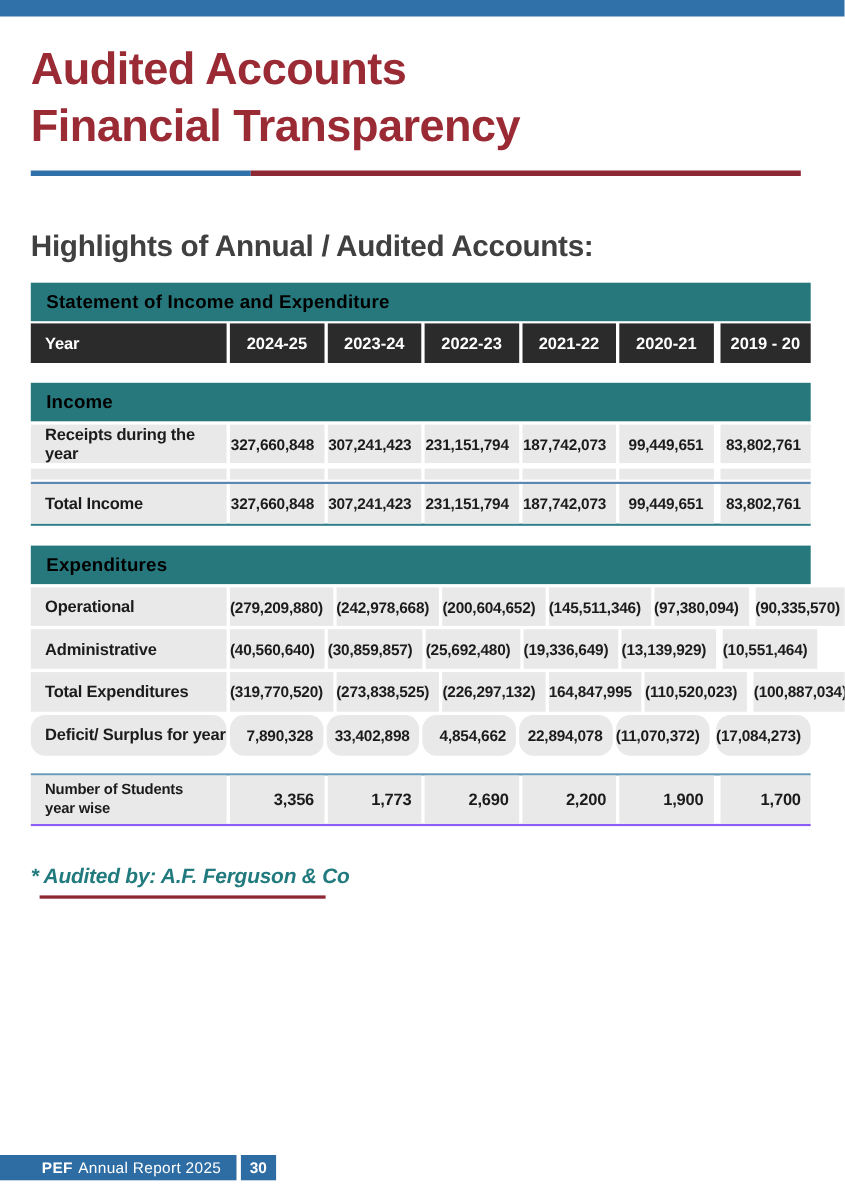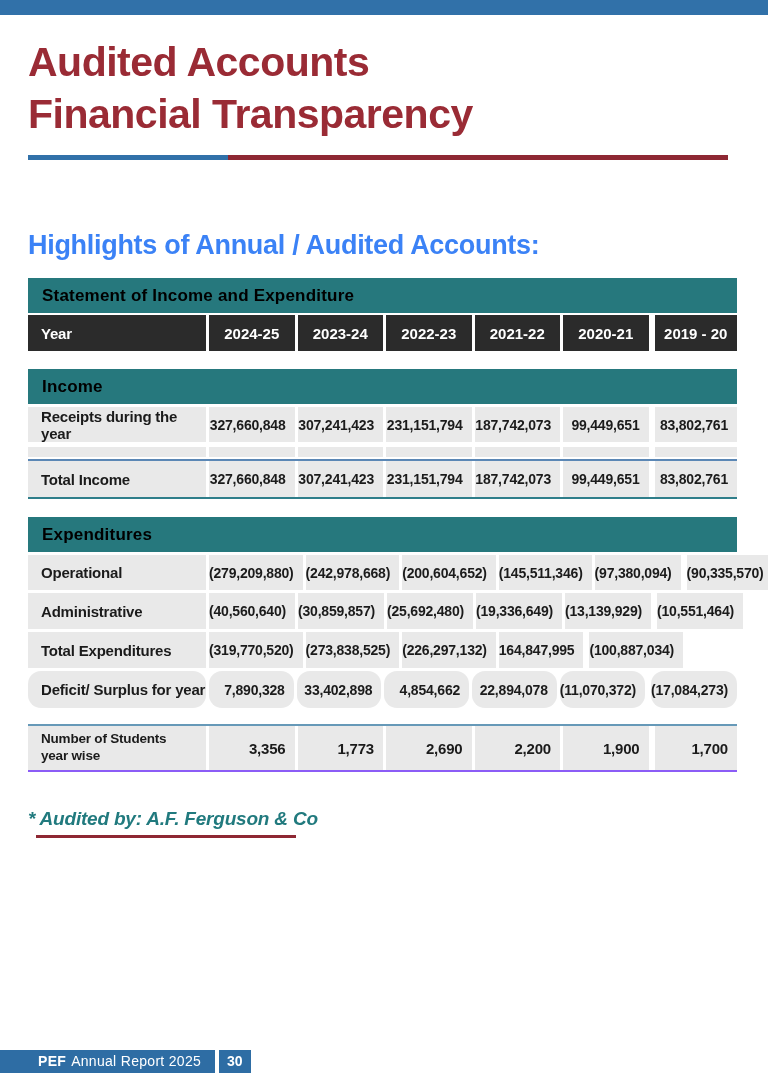--- a/index.html
+++ b/index.html
@@ -11,21 +11,21 @@
 
   .content { padding: 0 31px 0 28px; }
 
   .title { margin-top: 22px; color: #9A2B35; font-size: 41px; font-weight: bold;
            line-height: 1.26; letter-spacing: -0.5px; }
 
   .rule { margin-top: 15px; height: 5px; display: flex; width: 700px; }
   .rule-blue { width: 200px; background: #3171A9; }
   .rule-red  { flex: 1; background: #8E2833; }
 
-  .heading { margin-top: 70px; color: #3b82f6; font-size: 27px; font-weight: bold; letter-spacing: -0.3px; }
+  .heading { margin-top: 49px; color: #404040; font-size: 27px; font-weight: bold; letter-spacing: -0.3px; }
 
   .tablewrap { margin-top: 17px; }
 
   .bar { background: #26787D; color: #000000; font-weight: bold; font-size: 17px;
          height: 35px; display: flex; align-items: center; padding-left: 14px; letter-spacing: 0.2px; }
 
   .row { display: grid; grid-template-columns: 178px repeat(6, 1fr); column-gap: 3px; }
   .cell { background: #E9E9E9; min-height: 35px; display: flex; align-items: center; color: #1B1B1B; }
   .cell.lbl { font-weight: bold; font-size: 15px; padding-left: 13px; letter-spacing: -0.2px; }
   .cell.num { justify-content: flex-end; padding-right: 9px; font-weight: bold;
@@ -154,20 +154,21 @@
         <div class="cell num">(13,139,929)</div>
         <div class="cell num lastcol">(10,551,464)</div>
       </div>
 
       <div class="row m3 exp-total">
         <div class="cell lbl">Total Expenditures</div>
         <div class="cell num">(319,770,520)</div>
         <div class="cell num">(273,838,525)</div>
         <div class="cell num">(226,297,132)</div>
         <div class="cell num">164,847,995</div>
+        <div class="cell num">(110,520,023)</div>
         <div class="cell num lastcol">(100,887,034)</div>
       </div>
 
       <div class="row m3 exp-deficit">
         <div class="cell lbl">Deficit/ Surplus for year</div>
         <div class="cell num">7,890,328</div>
         <div class="cell num">33,402,898</div>
         <div class="cell num">4,854,662</div>
         <div class="cell num">22,894,078</div>
         <div class="cell num">(11,070,372)</div>

